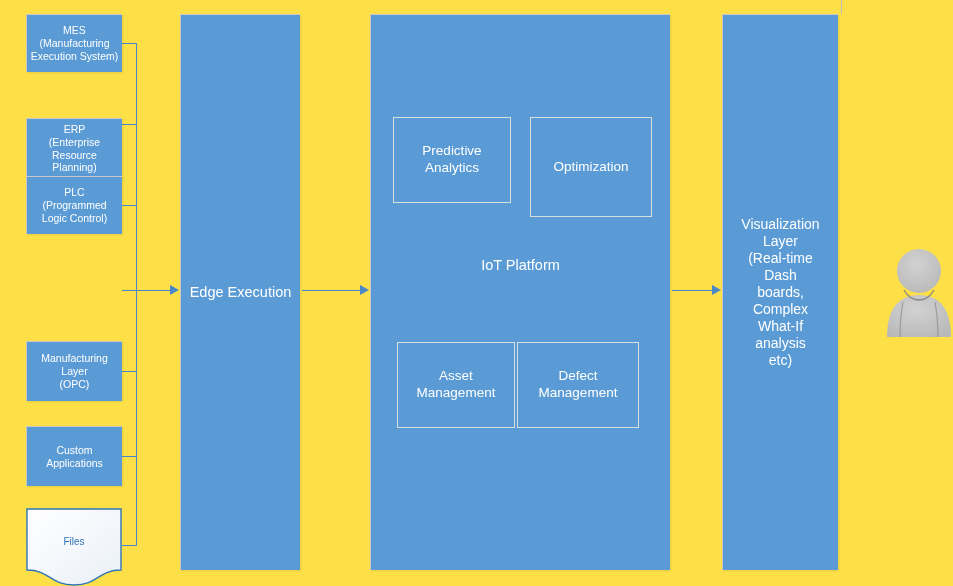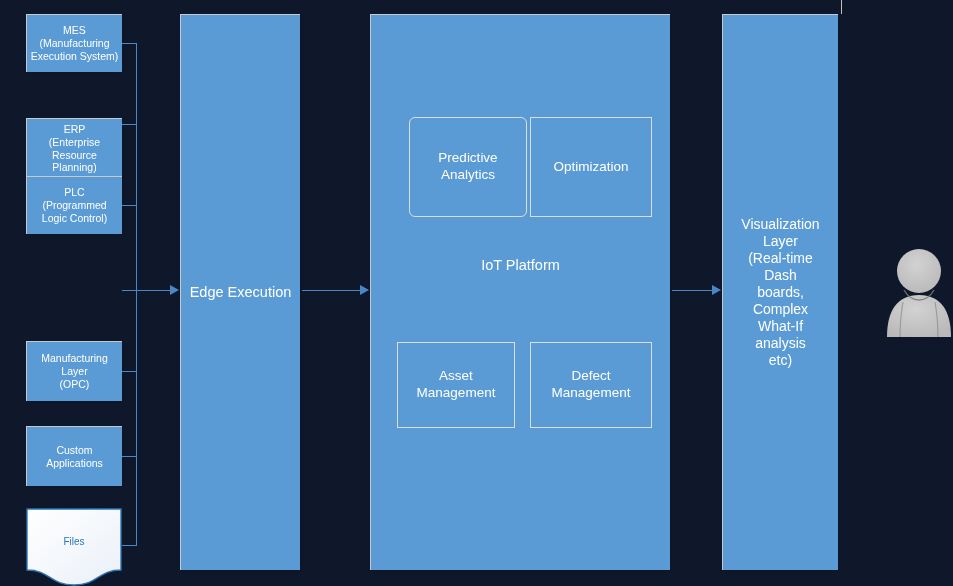--- a/index.html
+++ b/index.html
@@ -7,21 +7,21 @@
     padding: 0;
     background: #ffffff;
   }
   body {
     font-family: "Liberation Sans", sans-serif;
   }
   #canvas {
     position: relative;
     width: 953px;
     height: 586px;
-    background: #0f172a;
+    background: #fde047;
     overflow: hidden;
     text-decoration: underline;
   }
 
   
   .blue-box {
     position: absolute;
     background: #5B9BD5;
     color: #ffffff;
     box-sizing: border-box;
@@ -102,24 +102,24 @@
     background: transparent;
     color: #ffffff;
     display: flex;
     align-items: center;
     justify-content: center;
     text-align: center;
     font-size: 13.5px;
     line-height: 1.25;
     box-sizing: border-box;
   }
-  .sub-predictive  { left: 38px;  top: 102px; width: 118px; height: 100px; border-radius: 6px; }
+  .sub-predictive  { left: 22px;  top: 102px; width: 118px; height: 86px; }
   .sub-optimization{ left: 159px; top: 102px; width: 122px; height: 100px; text-align: center; }
   .sub-asset       { left: 26px;  top: 327px; width: 118px; height: 86px; }
-  .sub-defect      { left: 159px; top: 327px; width: 122px; height: 86px; }
+  .sub-defect      { left: 146px; top: 327px; width: 122px; height: 86px; }
 
   
   .conn { position: absolute; background: #4A87C7; }
   .conn-h { height: 1px; }
   .conn-v { width: 1px; }
 
   .arrow-head {
     position: absolute;
     width: 0; height: 0;
     border-top: 5px solid transparent;

